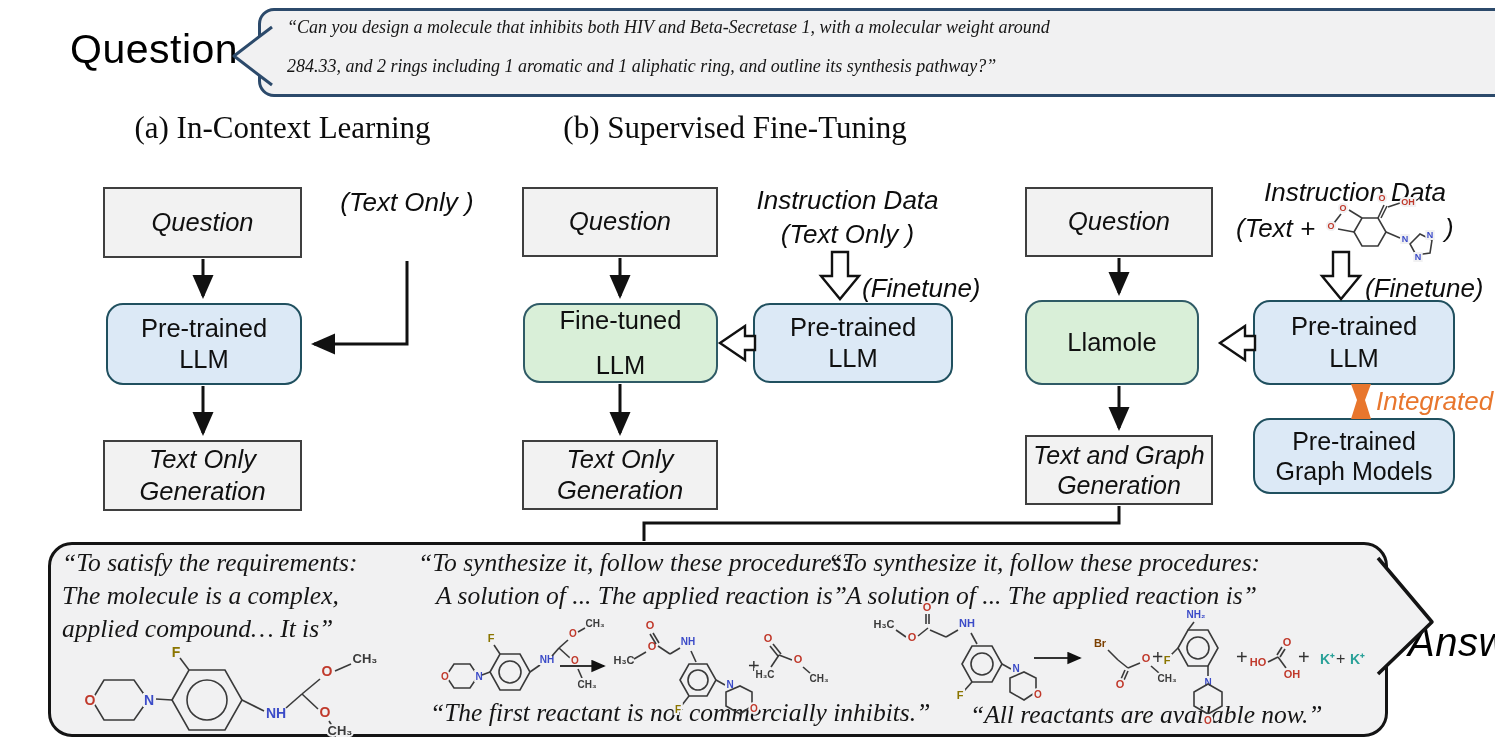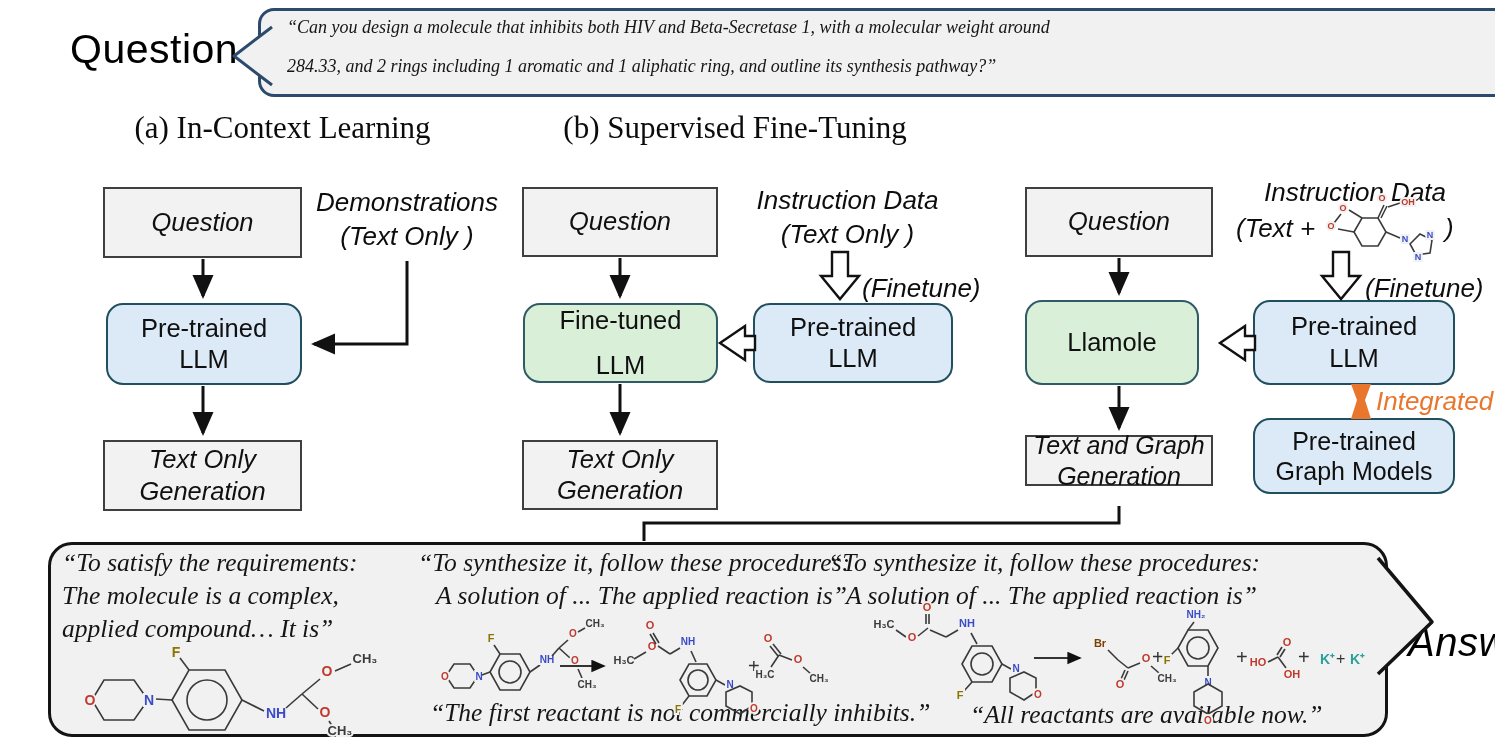--- a/index.html
+++ b/index.html
@@ -55,21 +55,20 @@
     <div class="q-line" style="top:45px;">284.33, and 2 rings including 1 aromatic and 1 aliphatic ring, and outline its synthesis pathway?”</div>
   </div>
 
   <div class="sec-title" style="left:30px; top:110px; width:425px;">(a) In-Context Learning</div>
   <div class="sec-title" style="left:450px; top:110px; width:490px;">(b) Supervised Fine-Tuning</div>
 
   <div class="box gray it" style="left:63px; top:187px; width:199px; height:71px;">
     <span>Question</span>
   </div>
   <div class="side-label" style="left:262px; top:186px; width:210px;">
-    <div>Demonstrations</div>
     <div>(Text Only )</div>
   </div>
   <div class="box blue" style="left:66px; top:303px; width:196px; height:82px;">
     <span>Pre-trained</span>
     <span>LLM</span>
   </div>
   <div class="box gray it" style="left:63px; top:440px; width:199px; height:71px;">
     <span>Text Only</span>
     <span>Generation</span>
   </div>
@@ -109,21 +108,21 @@
   </div>
   <div class="box blue" style="left:1213px; top:300px; width:202px; height:85px;">
     <span>Pre-trained</span>
     <span>LLM</span>
   </div>
   <div class="orange-label" style="left:1336px; top:386px;">Integrated w/</div>
   <div class="box blue" style="left:1213px; top:418px; width:202px; height:76px; font-size:25px;">
     <span>Pre-trained</span>
     <span>Graph Models</span>
   </div>
-  <div class="box gray it" style="left:985px; top:435px; width:188px; height:51px; font-size:25px;">
+  <div class="box gray it" style="left:985px; top:435px; width:188px; height:70px; font-size:25px;">
     <span>Text and Graph</span>
     <span>Generation</span>
   </div>
 
   <div class="bubble answer" style="left:8px; top:542px; width:1340px; height:195px;"></div>
 
   <div class="ans-line" style="left:22px;  top:581px;">The molecule is a complex,</div>
   <div class="ans-line" style="left:22px;  top:548px;">“To satisfy the requirements:</div>
   <div class="ans-line" style="left:22px;  top:614px;">applied compound… It is”</div>
 

